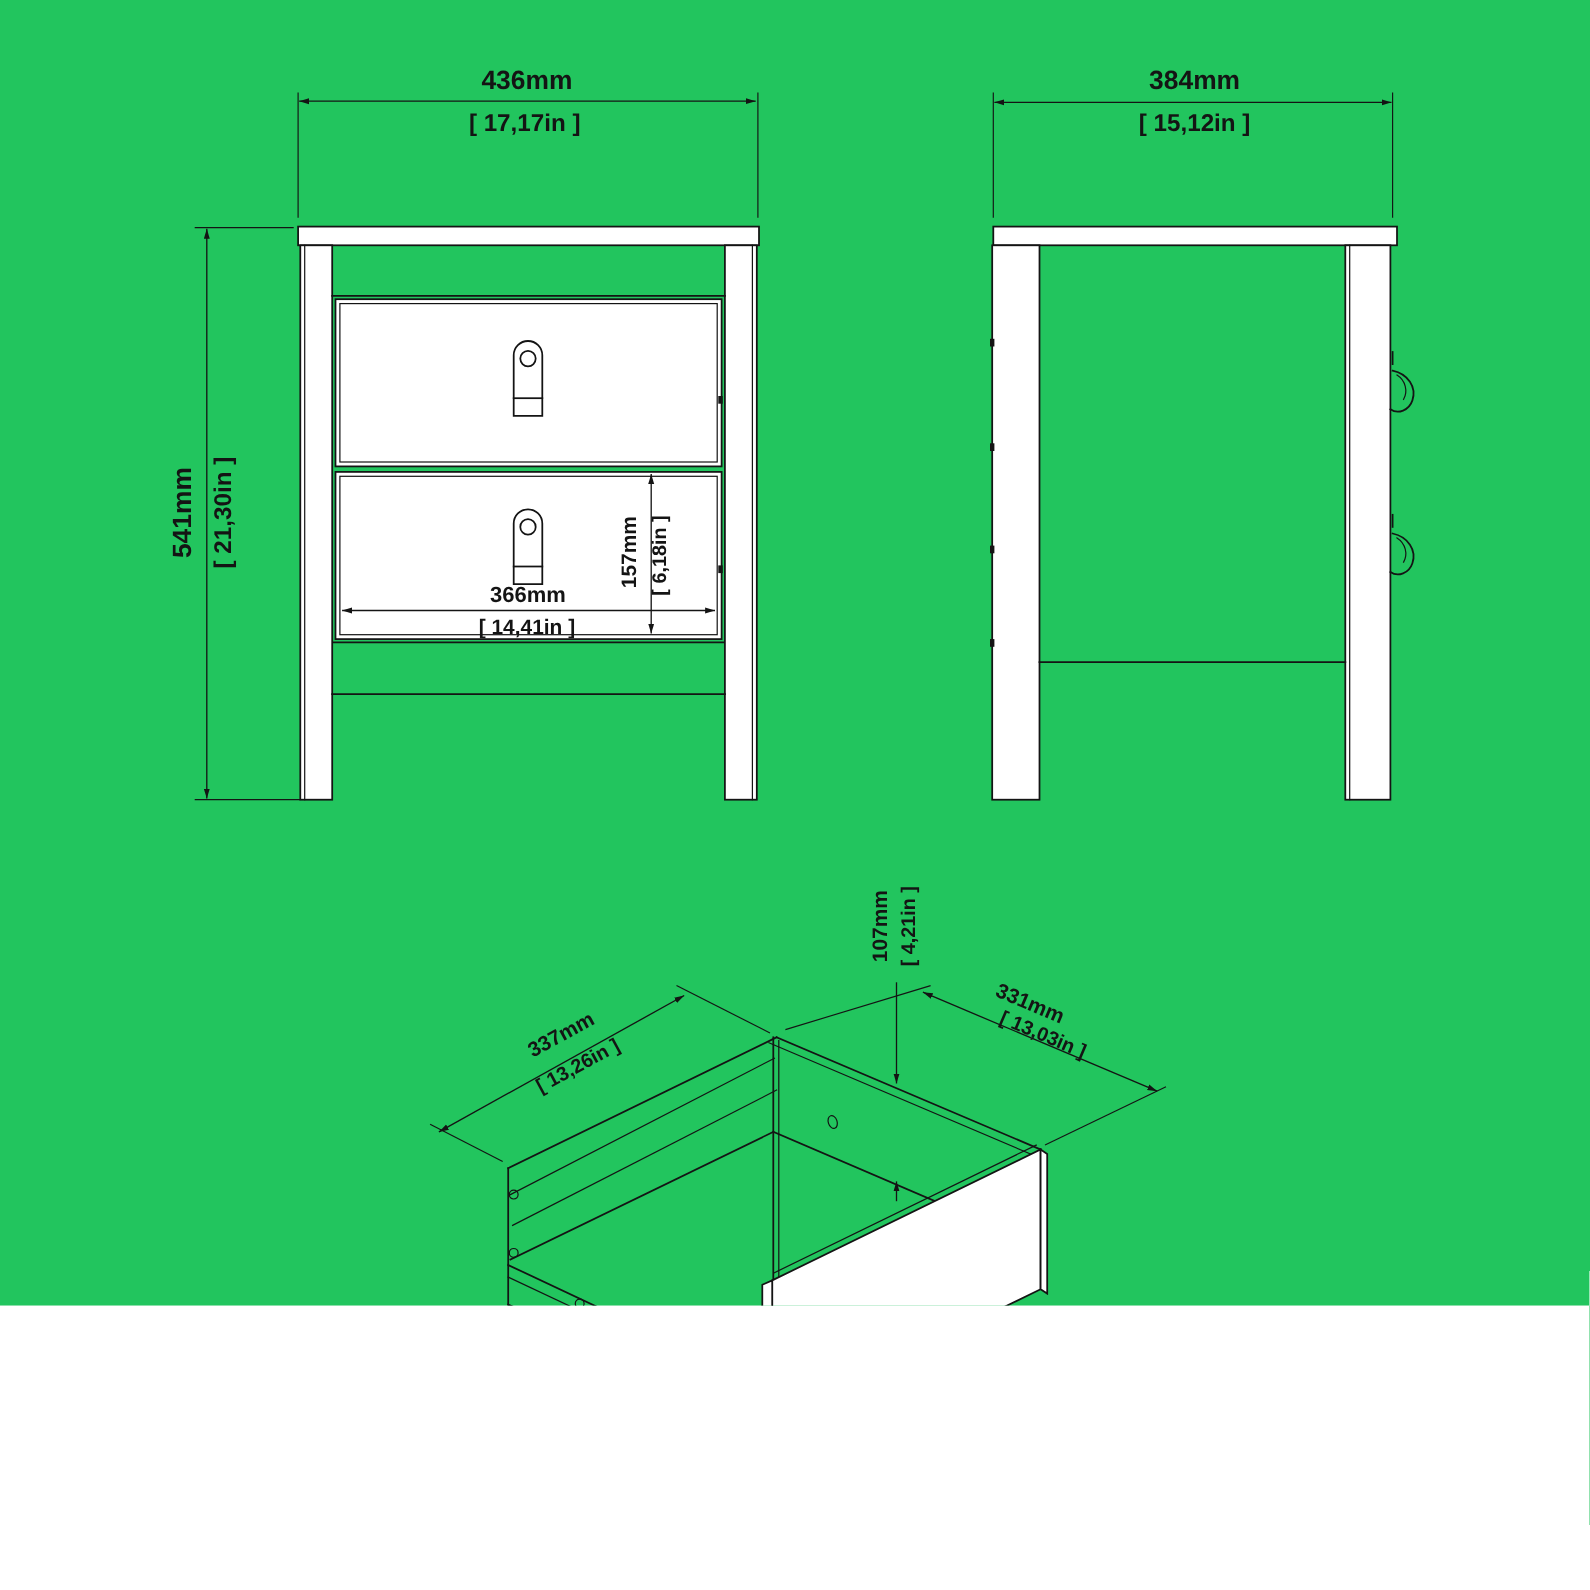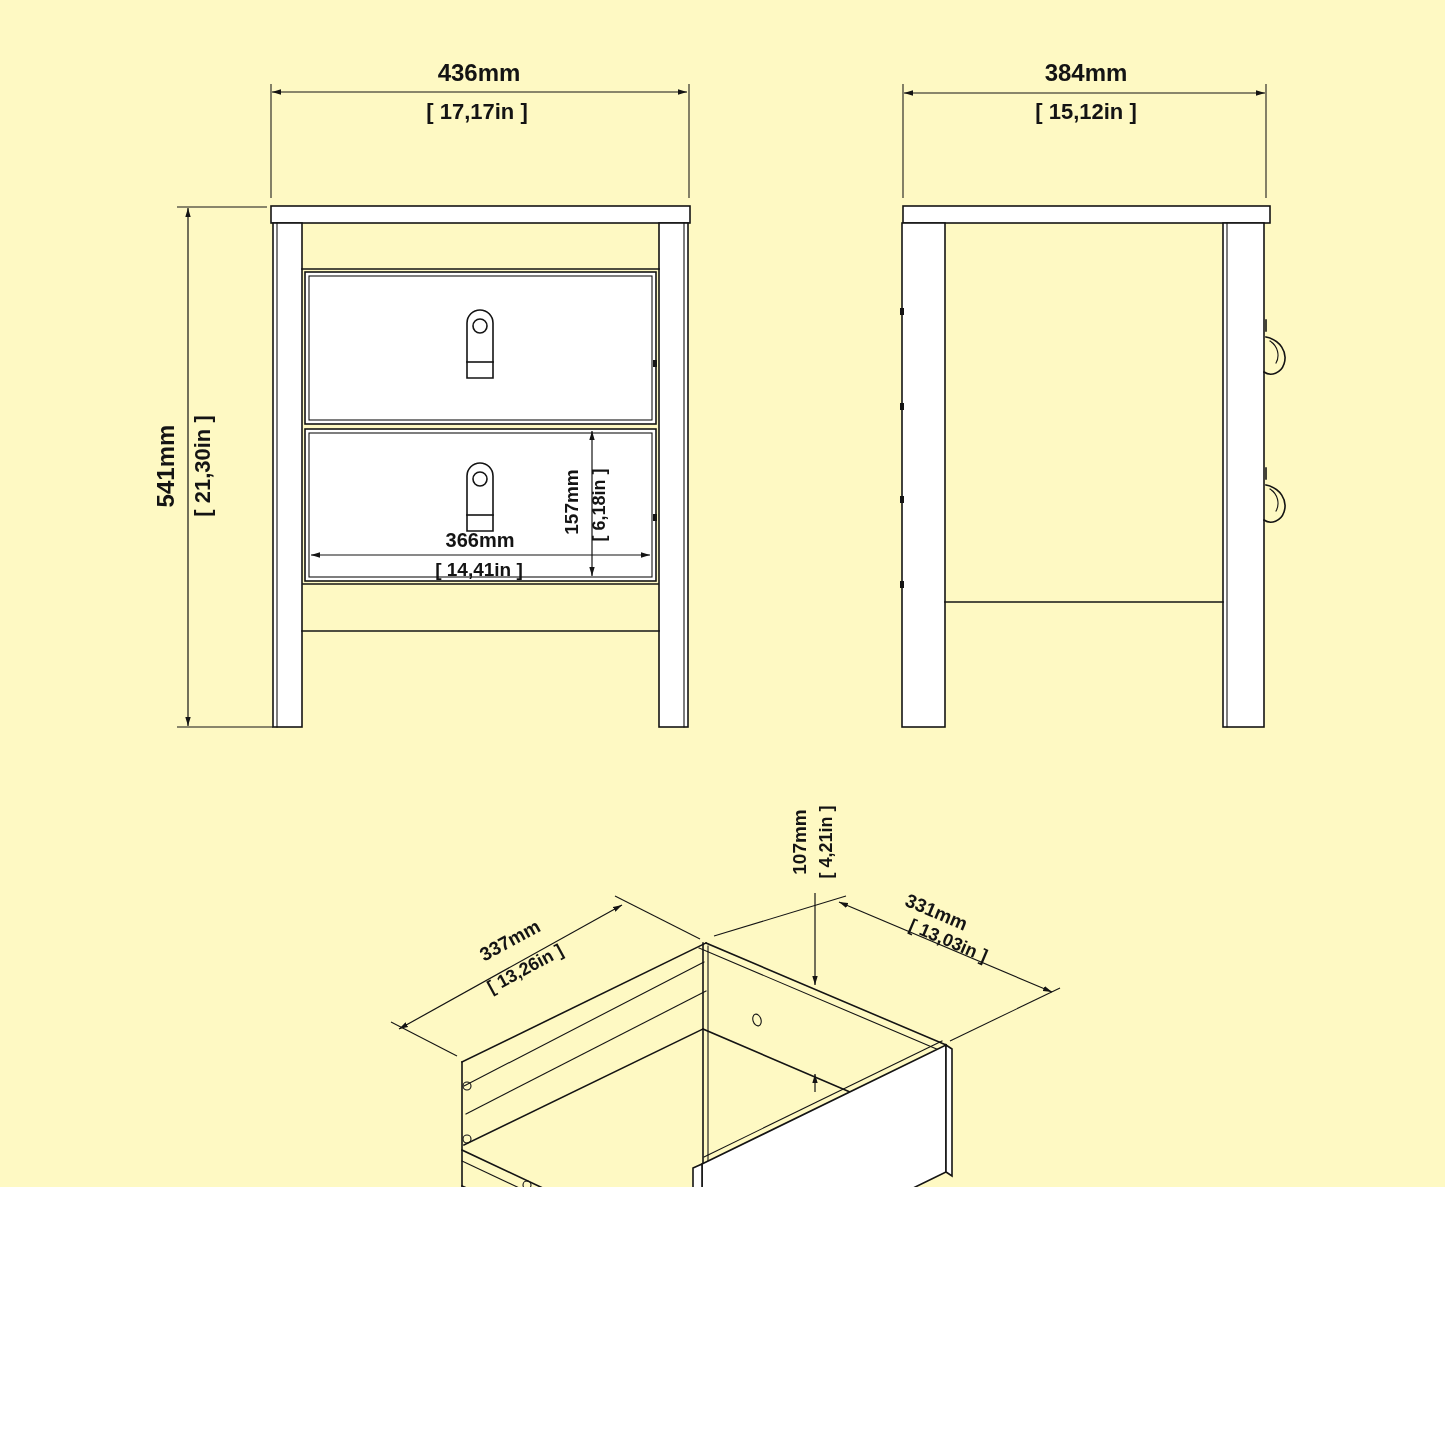--- a/index.html
+++ b/index.html
@@ -1,16 +1,16 @@
 <!DOCTYPE html>
 <html><head>
 <meta charset="utf-8">
 <style>
   html,body{margin:0;padding:0;background:#ffffff;}
-  .page{width:1445px;height:1187px;background:#fef9c3;position:relative;overflow:hidden;}
+  .page{width:1445px;height:1187px;background:#22c55e;position:relative;overflow:hidden;}
   svg{display:block;}
   .ln{stroke:#141414;stroke-width:1.6;fill:none;stroke-linecap:square;}
   .lnthin{stroke:#141414;stroke-width:1.1;fill:none;stroke-linecap:square;}
   .lnfill{stroke:#141414;stroke-width:1.6;fill:#ffffff;}
   .dim{stroke:#141414;stroke-width:1.2;fill:none;}
   .ext{stroke:#141414;stroke-width:1.05;fill:none;}
   .blk{fill:#141414;stroke:none;}
   text{fill:#141414;text-anchor:middle;}
   .t24{font:700 24px "Liberation Sans",sans-serif;}
   .t23{font:700 22px "Liberation Sans",sans-serif;}

